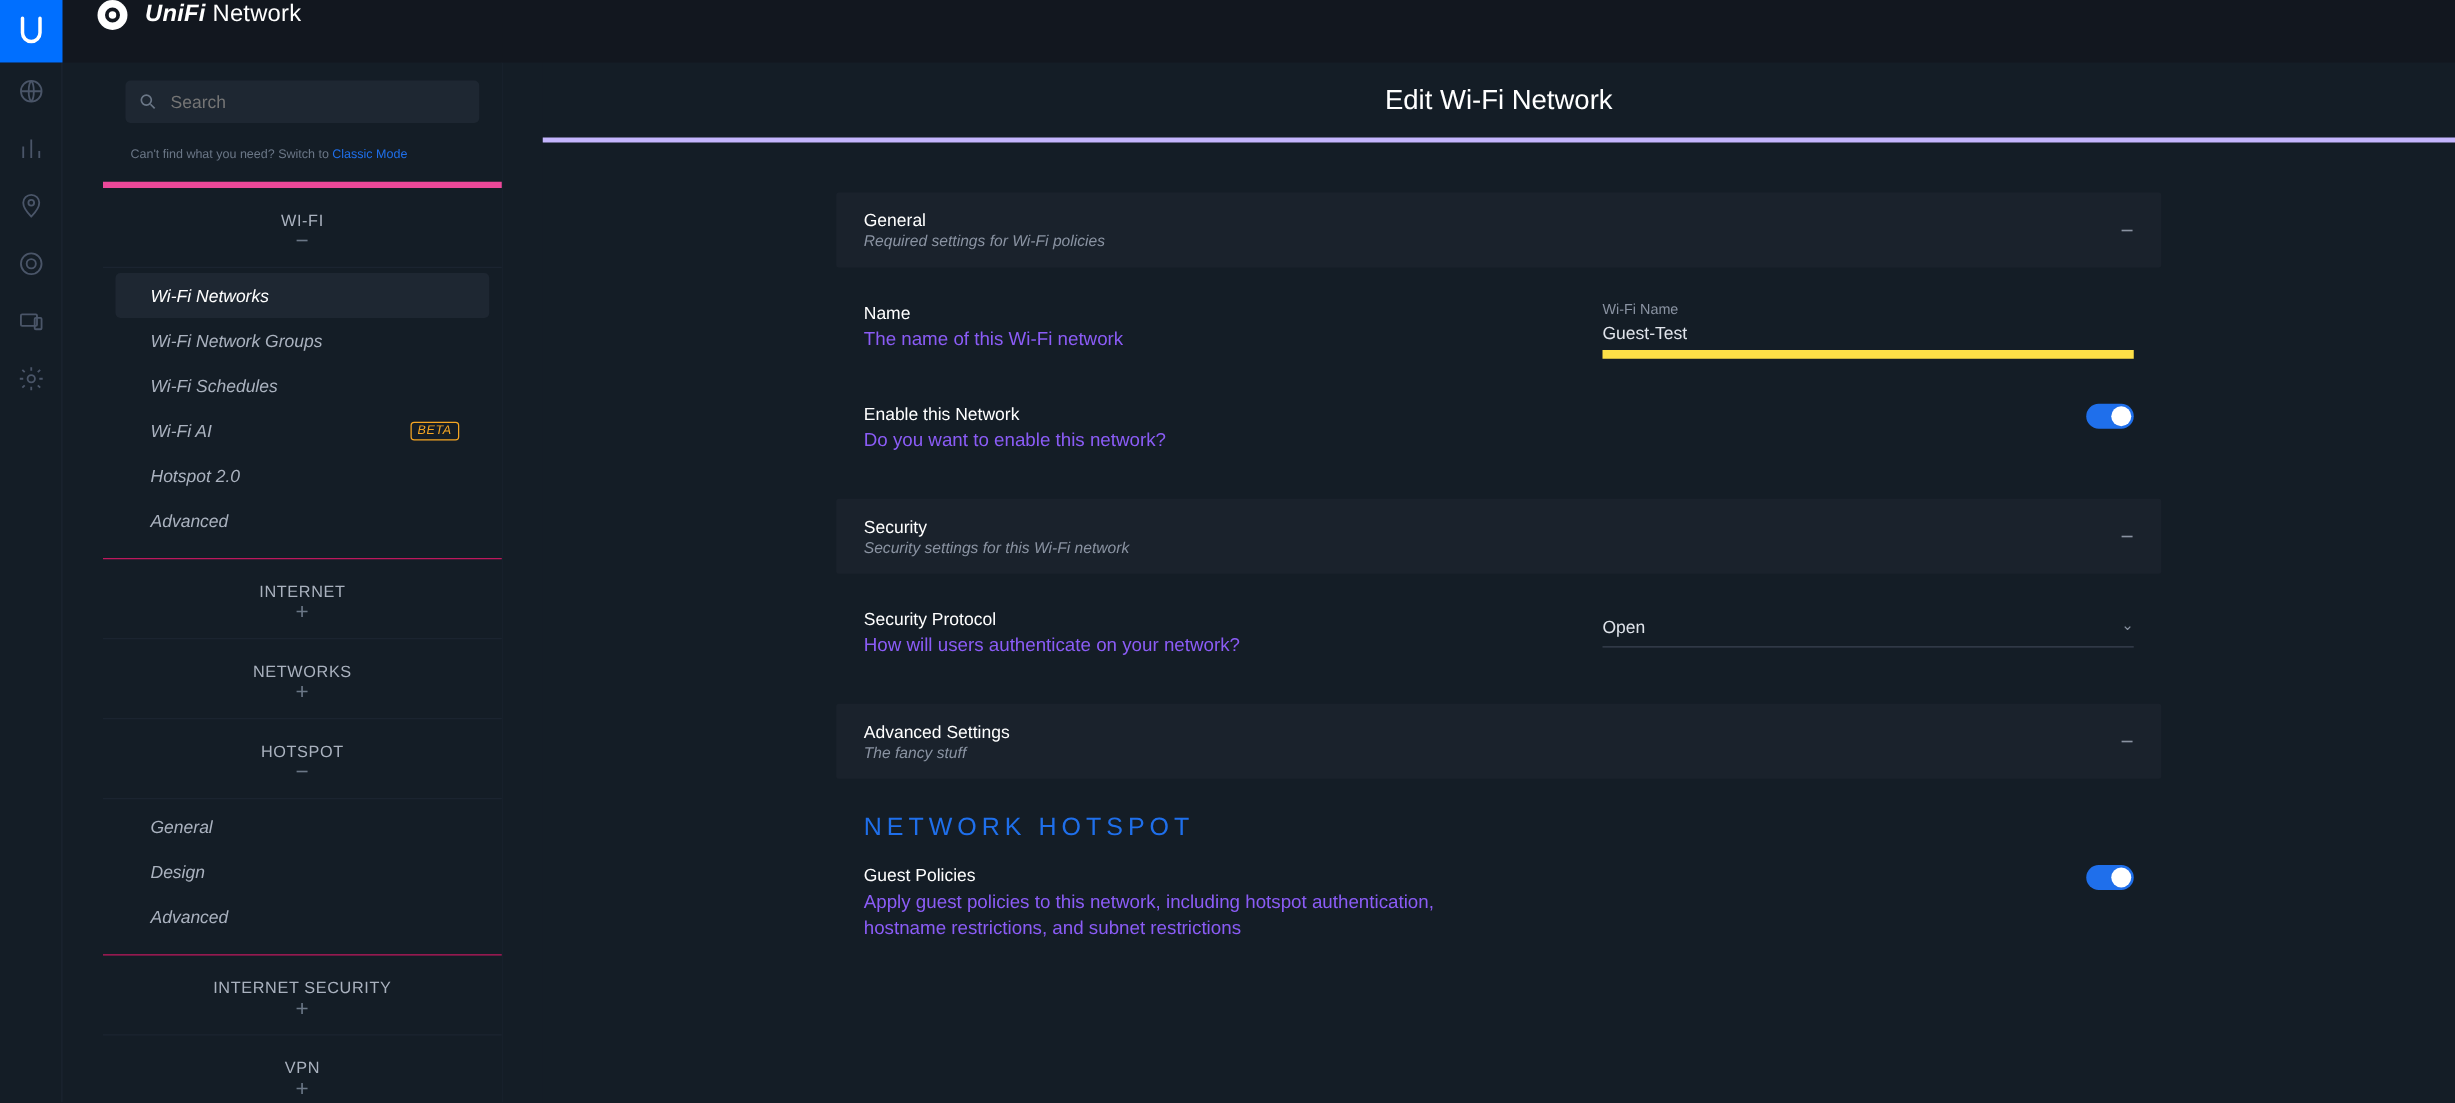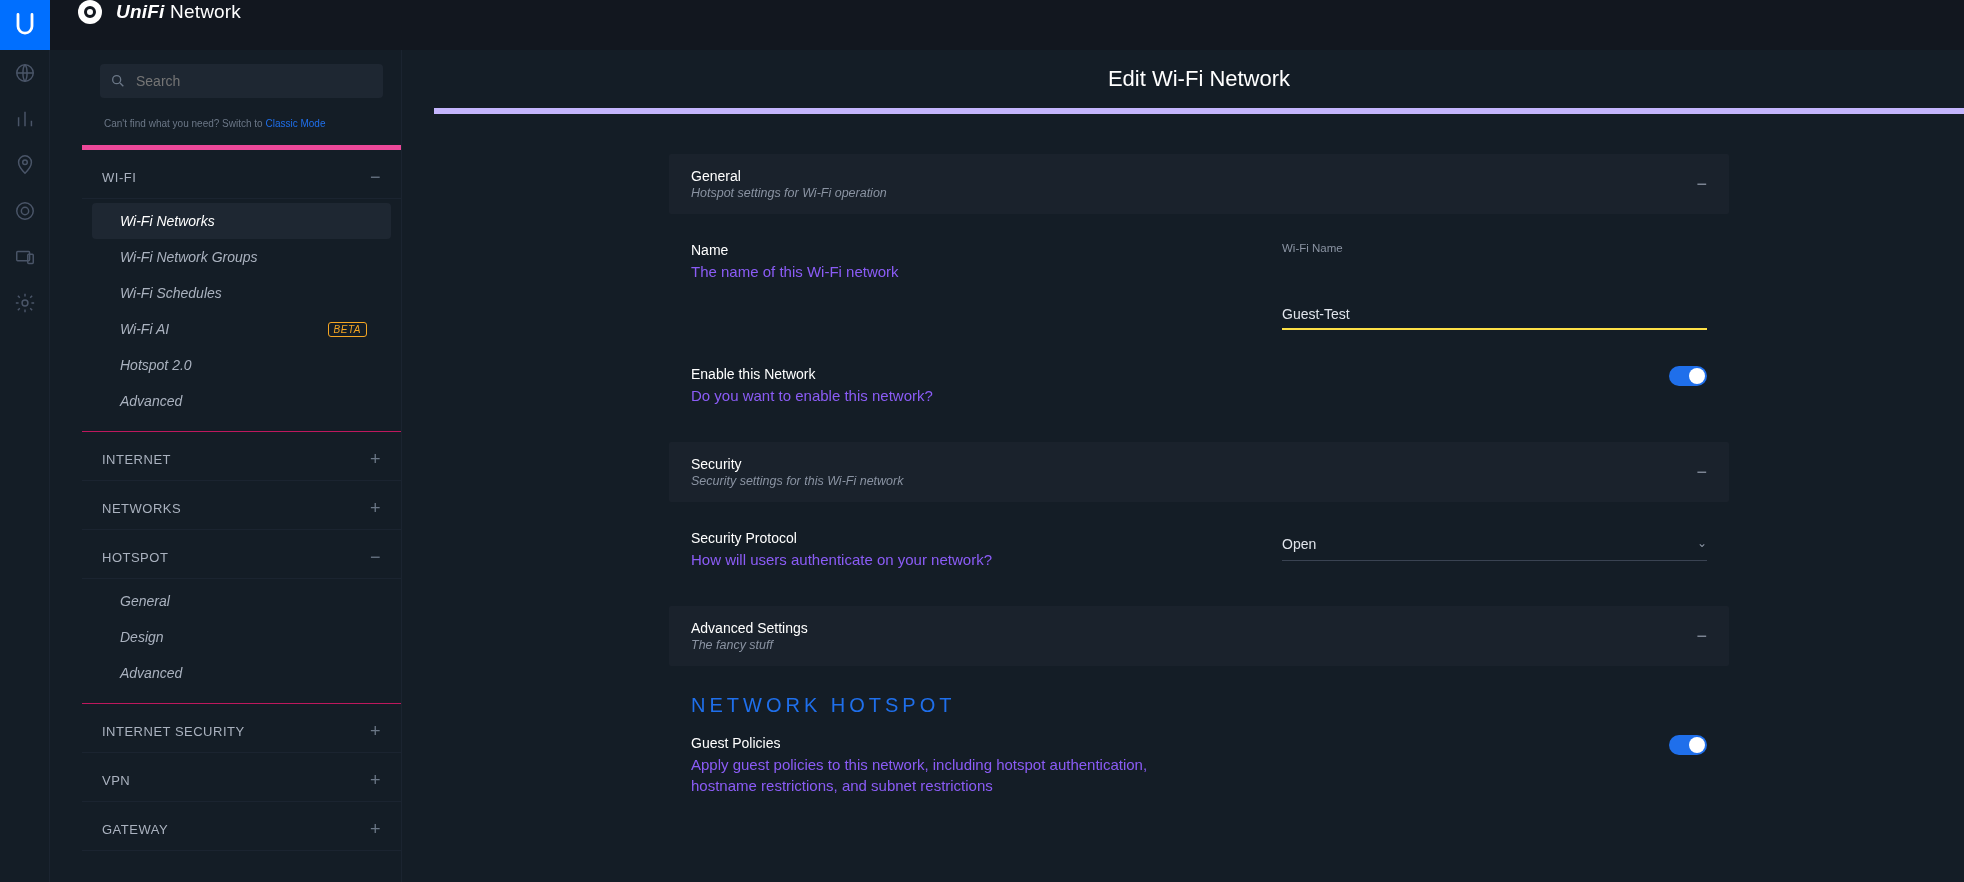--- a/index.html
+++ b/index.html
@@ -92,20 +92,21 @@
   }
   .classic-note .link { color: #1f6feb; cursor:pointer; }
 
   .section-head {
     display:flex; justify-content:space-between; align-items:center;
     padding: 18px 20px 12px 20px;
     font-size: 13px; letter-spacing:.5px;
     color: #aab2bf;
     border-bottom: 1px solid #1b2430;
     cursor:pointer;
+    flex-direction:column;
   }
   .section-head .ico { color:#6b7787; font-size:18px; line-height:1; }
   .subitems { padding: 4px 0 12px 0; border-bottom: 1px solid #be185d; font-style: italic; }
   .subitem {
     display:flex; justify-content:space-between; align-items:center;
     padding: 10px 24px 10px 28px;
     font-size: 14px;
     color: #aab2bf;
     cursor:pointer;
     border-radius: 4px;
@@ -113,21 +114,21 @@
   }
   .subitem.active { background:#1e2732; color:#fff; }
   .badge-beta {
     font-size:10px; color:#f5a623; border:1px solid #f5a623;
     padding:1px 5px; border-radius:3px; letter-spacing:.5px;text-align:center;
   }
 
   
   .main { flex:1; overflow-y:auto; background:#141D26; }
   .main-head {
-    height: 64px; border-bottom: 6px solid #c4b5fd;
+    height: 64px; border-bottom: 4px solid #c4b5fd;
     display:flex; align-items:center; justify-content:center;
     font-size: 22px; color:#fff; font-weight:400;
   }
   .form-area { padding: 40px 30px 60px 30px; }
   .card {
     background:#1a222c;
     border-radius:2px;
     margin: 0 auto 28px auto;
     max-width: 1060px;
   }
@@ -143,23 +144,23 @@
     max-width:1060px; margin: 0 auto 36px auto;
     display:flex; justify-content:space-between; align-items:flex-start;
     padding: 0 22px;
   }
   .setting-label { font-size:14px; color:#fff; }
   .setting-desc { font-size:15px; color:#8b5cf6; margin-top:3px; max-width:520px; line-height:1.4; }
   .field { width: 425px; }
   .field-label { font-size:11.5px; color:#8a93a2; }
   .text-input {
     width:100%; background:transparent; border:none;
-    border-bottom:2px solid #fde047;
+    border-bottom:7px solid #fde047;
     color:#e0e4eb; font-size:14px;
-    padding:4px 0 6px 0; outline:none;margin-top:48px;
+    padding:4px 0 6px 0; outline:none;
   }
   .select {
     width:100%; background:transparent; border:none;
     border-bottom:1px solid #3a4352;
     color:#e0e4eb; font-size:14px;
     padding:6px 0 8px 0; outline:none;
     display:flex; justify-content:space-between; align-items:flex-start;
     cursor:pointer;
   }
   .chev { color:#8a93a2; font-size:12px; }
@@ -319,21 +320,21 @@
   </div>
 
   <div class="main">
     <div class="main-head">Edit Wi-Fi Network</div>
     <div class="form-area">
 
       <div class="card">
         <div class="card-head">
           <div>
             <div class="card-title">General</div>
-            <div class="card-sub">Hotspot settings for Wi-Fi operation</div>
+            <div class="card-sub">Required settings for Wi-Fi policies</div>
           </div>
           <span class="collapse-line">−</span>
         </div>
       </div>
 
       <div class="setting-row">
         <div>
           <div class="setting-label">Name</div>
           <div class="setting-desc">The name of this Wi-Fi network</div>
         </div>

